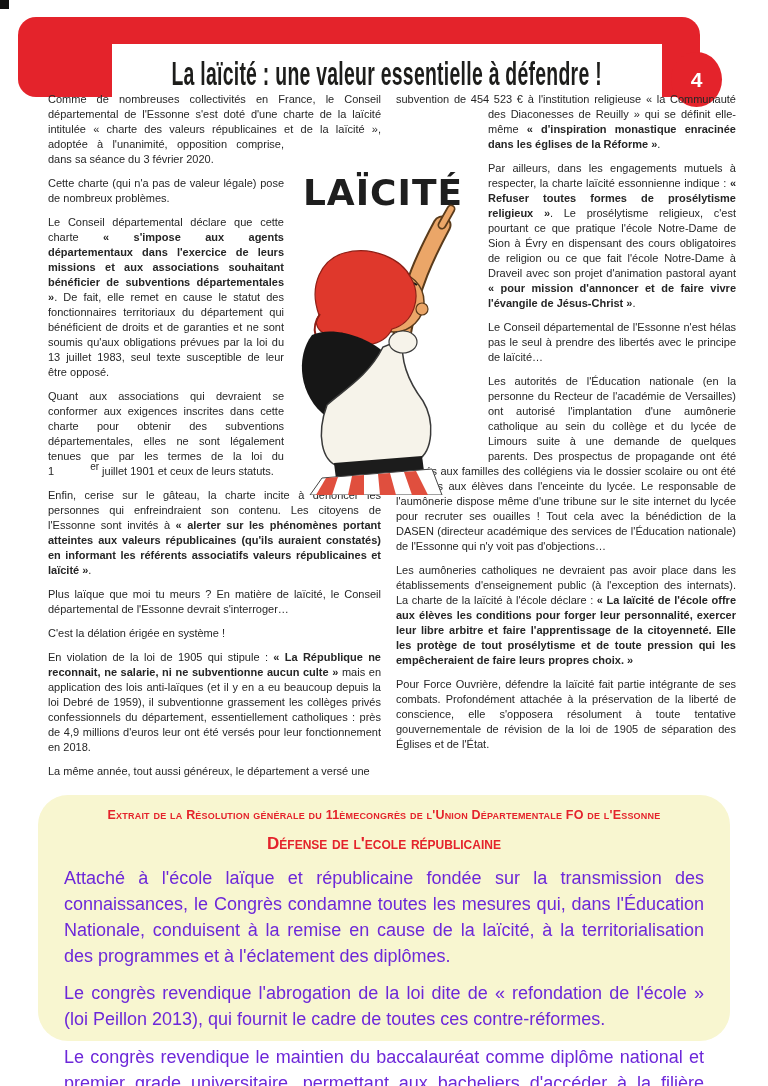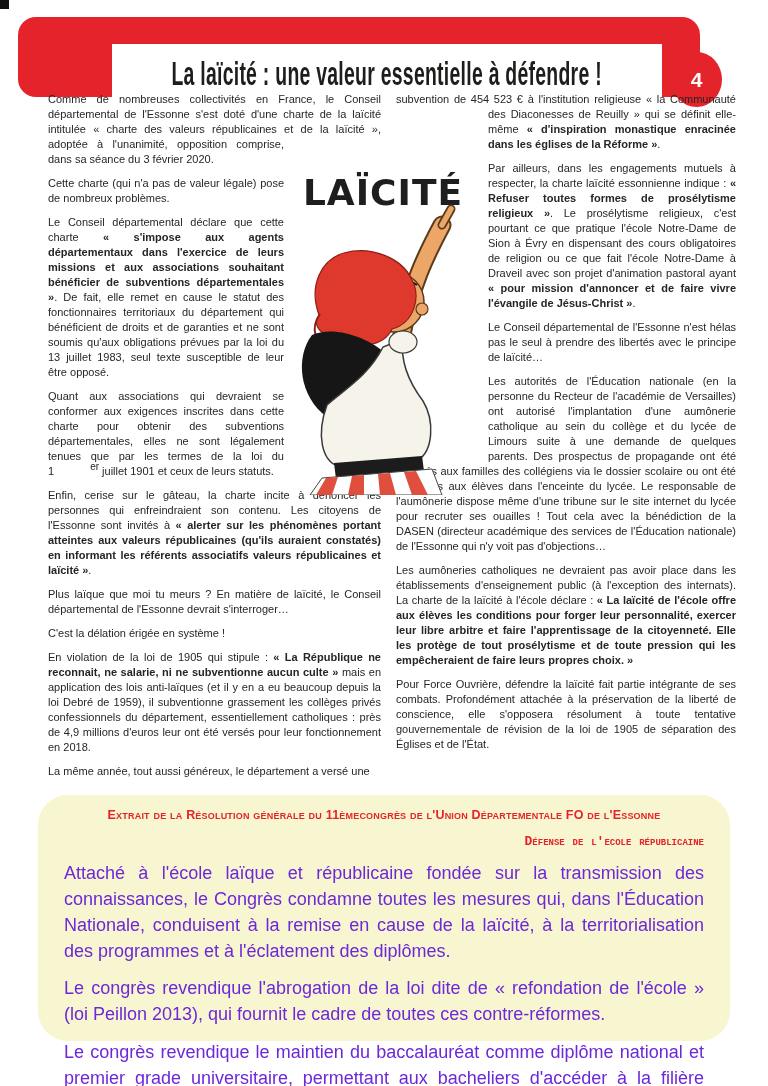--- a/index.html
+++ b/index.html
@@ -34,21 +34,21 @@
   .seg-b{font-weight:700;}
   .col sup{font-size:10px;line-height:0;margin-left:36px;}
   .spacer-left{float:right;width:97px;height:387px;shape-outside:inset(57px 0 0 0);}
   .spacer-right{float:left;width:92px;height:362px;shape-outside:inset(29px 0 0 0);}
   .illustration{position:absolute;left:281px;top:165px;width:204px;height:330px;}
   .res-box{
     position:absolute;left:38px;top:787px;width:692px;height:246px;background:var(--yellow);
     border-radius:30px;padding:13px 26px;box-sizing:border-box;margin-top:8px;
   }
   .res-kicker{color:var(--red);font-weight:700;font-size:12.5px;text-align:center;font-variant:small-caps;letter-spacing:0.2px;}
-  .res-heading{color:var(--red);font-weight:700;font-size:13px;text-align:right;font-variant:small-caps;margin-top:12px;font-family:Liberation Mono, monospace;}
+  .res-heading{color:var(--red);font-weight:700;font-size:17px;text-align:center;font-variant:small-caps;margin-top:12px;}
   .res-body p{font-size:18px;line-height:1.45;text-align:justify;color:#6d28d9;margin:11px 0 0;}
 </style>
 </head>
 <body>
 
 <div class="corner-square"></div>
 
 <div class="banner"></div>
 <div class="title-plate">
   <div class="title-text">La laïcité : une valeur essentielle à défendre !</div>

